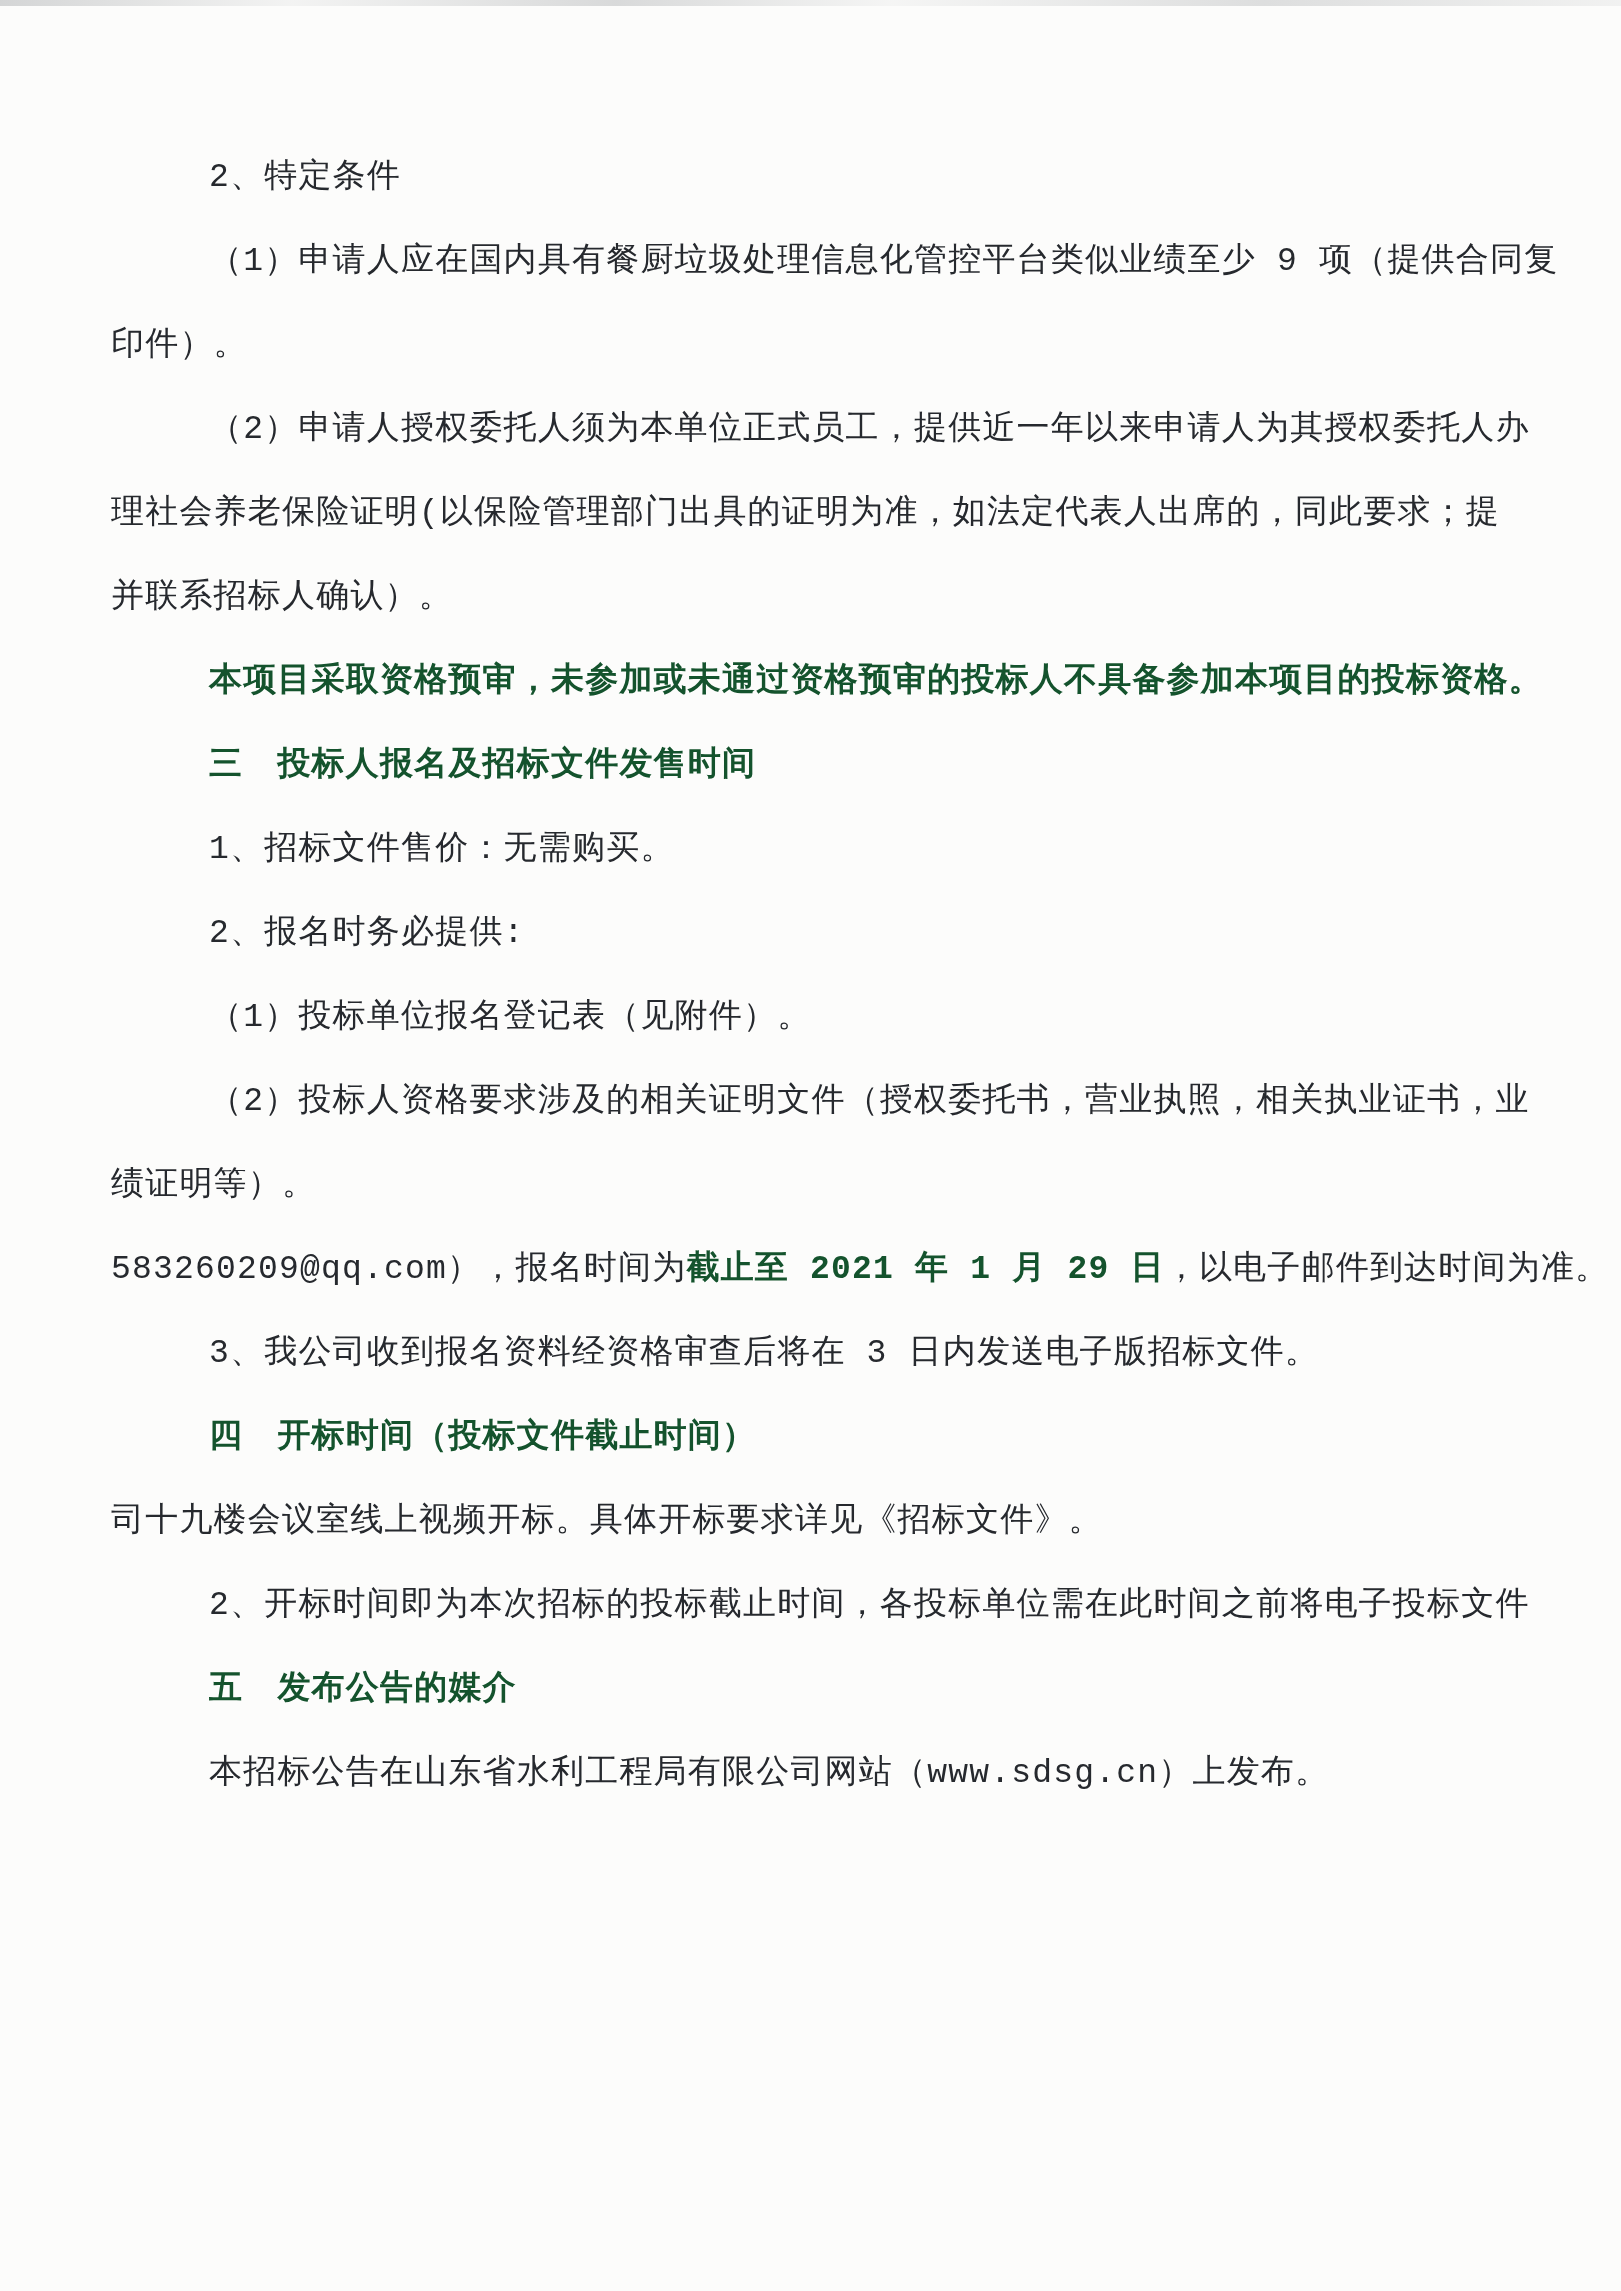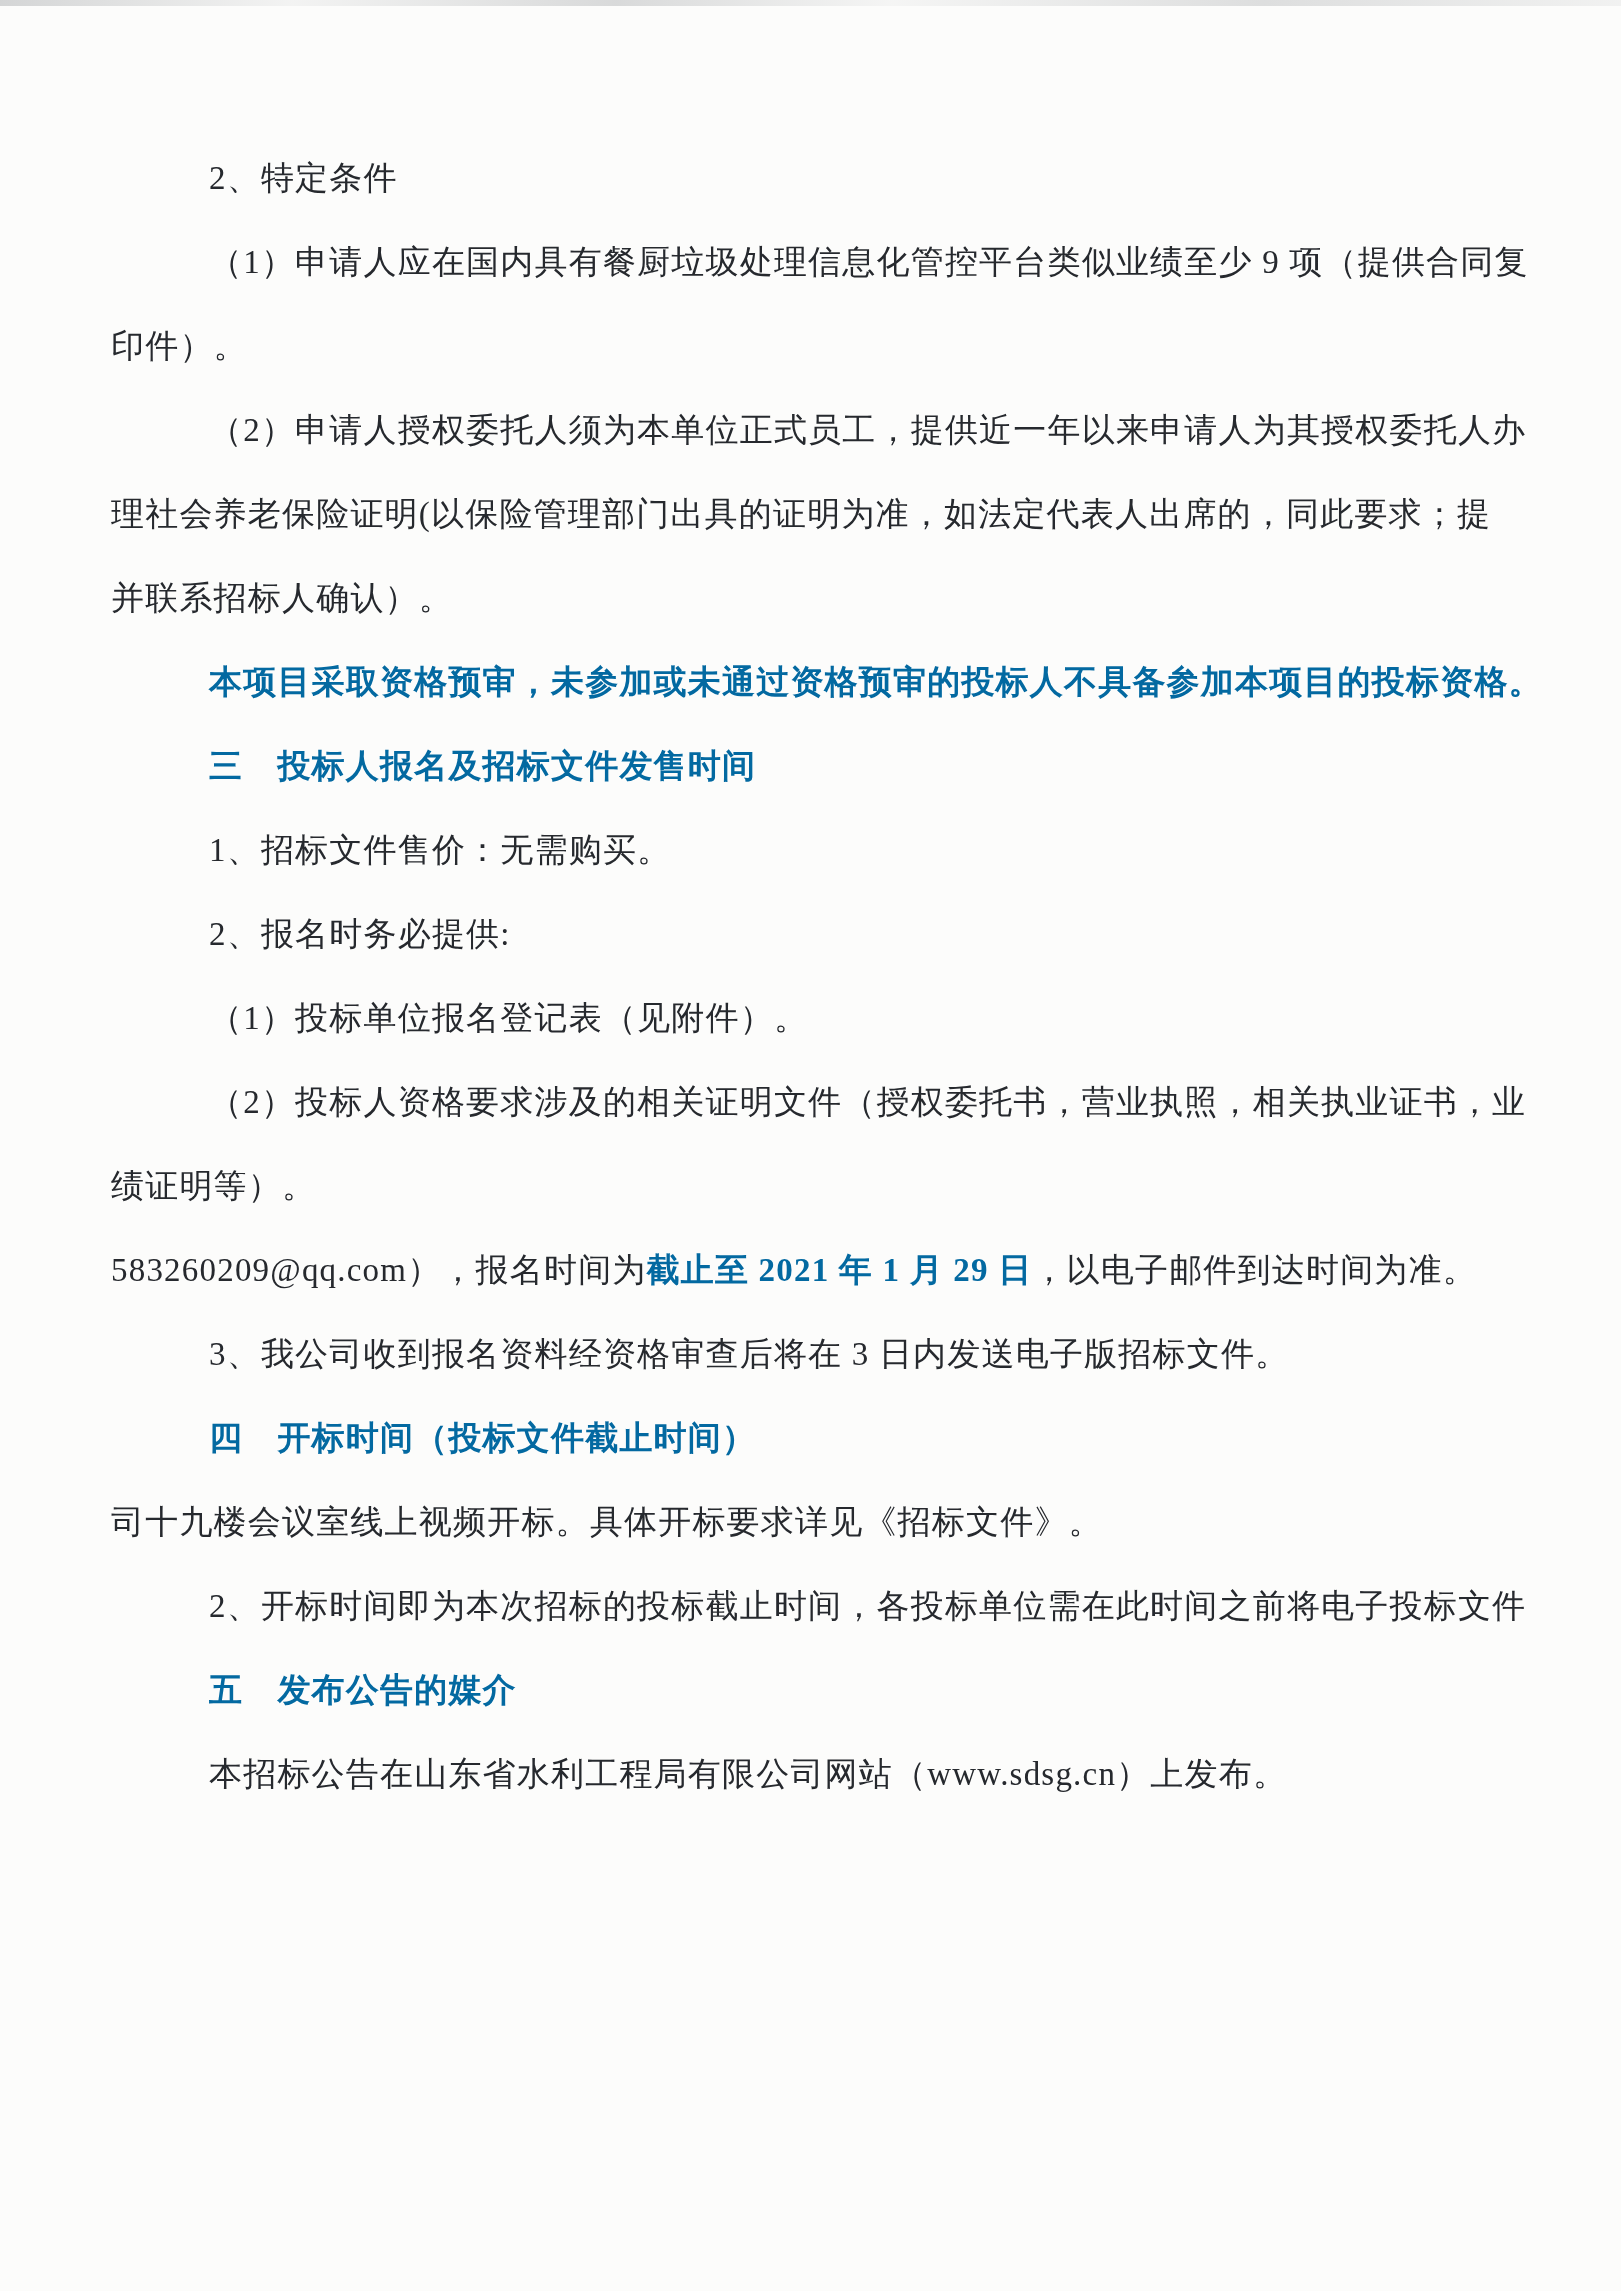--- a/index.html
+++ b/index.html
@@ -6,21 +6,21 @@
     margin: 0;
     padding: 0;
     background: #fcfcfb;
   }
   .page {
     position: relative;
     width: 1621px;
     height: 2292px;
     background: #fcfcfb;
     overflow: hidden;
-    font-family: Liberation Serif, serif;
+    font-family: Liberation Mono, monospace;
     color: #26292e;
   }
   .scan-edge-top {
     position: absolute;
     top: 0; left: 0;
     width: 100%;
     height: 5.9px;
     background: linear-gradient(90deg,
       rgba(90,95,100,0.45) 0%,
       rgba(90,95,100,0.10) 18%,
@@ -41,21 +41,21 @@
     line-height: 84px;
     font-size: 33px;
     letter-spacing: 1.2px;
     white-space: nowrap;
   }
   .line.indent {
     padding-left: 98px;
   }
   .line.bold, .bold {
     font-weight: 700;
-    color: #0369a1;
+    color: #14532d;
   }
 </style>
 </head>
 <body>
 
 <div class="page">
   <div class="scan-edge-top"></div>
   <div class="doc-body">
       <div class="line indent"><span>2、特定条件</span></div>
       <div class="line indent"><span>（1）申请人应在国内具有餐厨垃圾处理信息化管控平台类似业绩至少 9 项（提供合同复</span></div>

